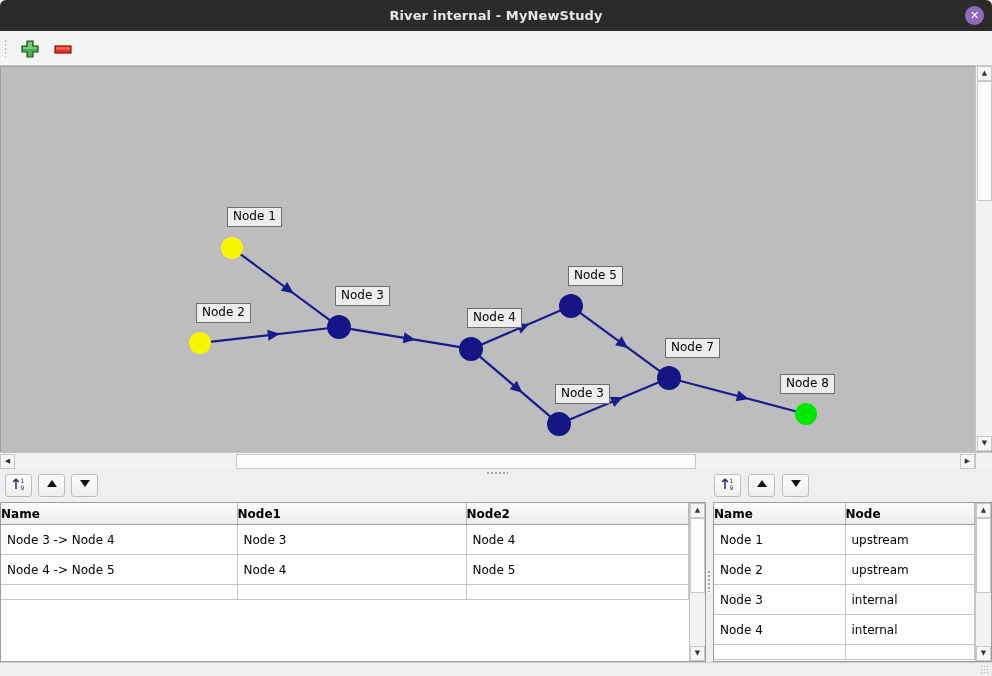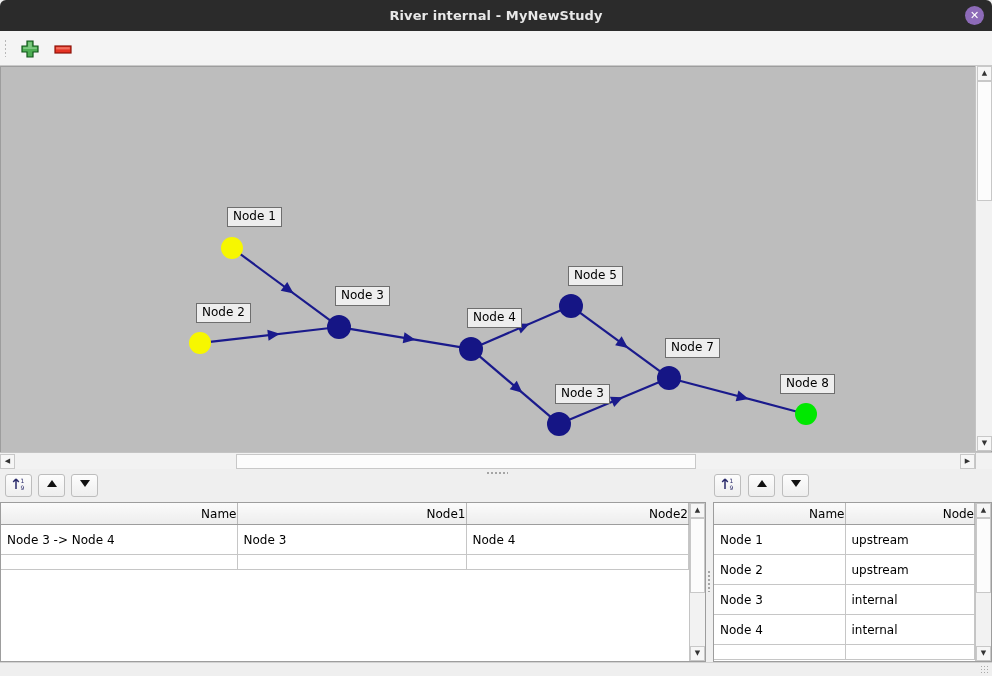--- a/index.html
+++ b/index.html
@@ -229,22 +229,22 @@
     border-collapse: collapse;
     table-layout: fixed;
     width: 100%;
     font-size: 12px;
   }
   table.grid th {
     background: linear-gradient(#fbfbfb, #ededed);
     border-right: 1px solid #b9b9b9;
     border-bottom: 1px solid #9d9d9d;
     height: 21px;
-    font-weight: normal;
-    text-align: right;
+    font-weight: bold;
+    text-align: left;
     color: #000;
     padding: 0;
   }
   table.grid td {
     border-right: 1px solid #c6c6c6;
     border-bottom: 1px solid #c6c6c6;
     height: 29px;
     padding: 0 0 0 6px;
     text-align: left;
     color: #000;
@@ -404,20 +404,25 @@
                 <th>Node2</th>
               </tr>
             </thead>
           <tbody id="links-body">
               <tr>
                 <td>Node 3 -&gt; Node 4</td>
                 <td>Node 3</td>
                 <td>Node 4</td>
               </tr>
               <tr>
+                <td>Node 4 -&gt; Node 5</td>
+                <td>Node 4</td>
+                <td>Node 5</td>
+              </tr>
+              <tr>
                 <td class="empty"></td>
                 <td class="empty"></td>
                 <td class="empty"></td>
               </tr>
             </tbody>
         </table>
       </div>
       <div class="tbl-sb" style="height:158px;">
         <div class="sb-btn" style="left:0; top:0; width:15px; height:15px;">▲</div>
         <div class="sb-thumb" style="left:0; top:15px; width:15px; height:75px;"></div>

